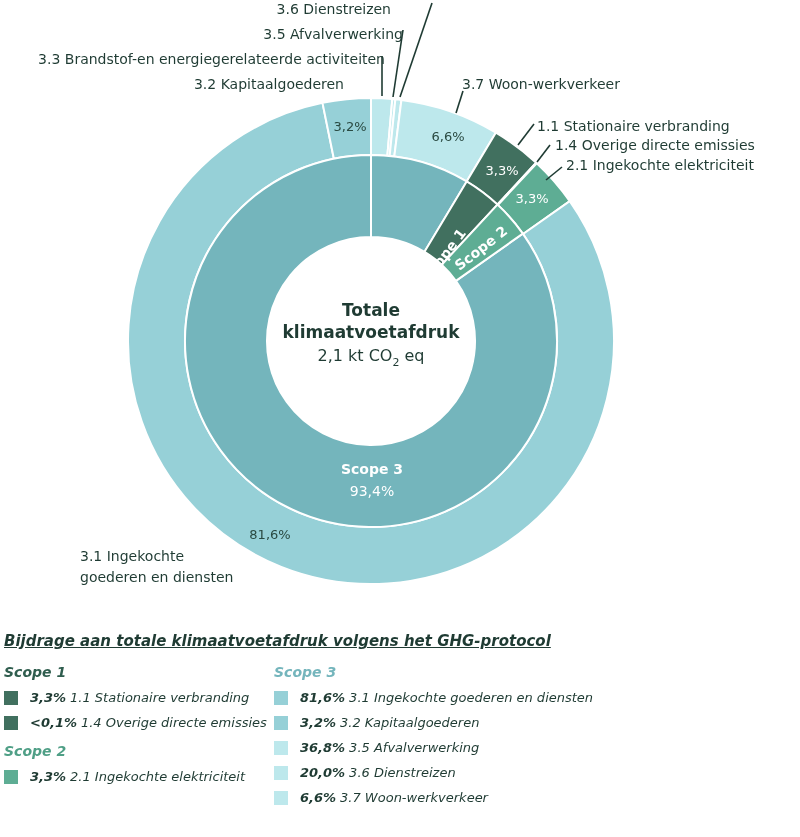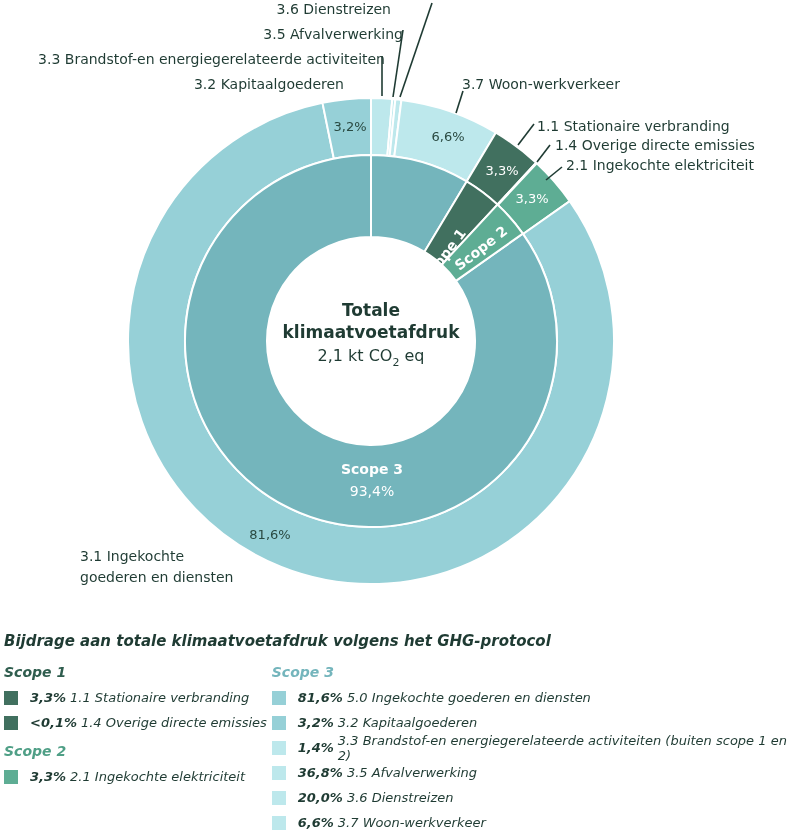--- a/index.html
+++ b/index.html
@@ -6,21 +6,21 @@
   body { width: 800px; height: 837px; position: relative; overflow: hidden;
          font-family: "DejaVu Sans", "Liberation Sans", sans-serif; color: #1f3b33; }
   #chart-svg { position: absolute; left: 0; top: 0; }
   .lbl { font-size: 14px; fill: #1f3b33; }
   .pct { font-size: 13px; fill: #2a4a42; }
   .pct-w { font-size: 13px; fill: #ffffff; }
   .center-title { font-size: 17px; font-weight: bold; fill: #1f3b33; }
   .center-sub { font-size: 16px; fill: #1f3b33; }
   .scope-lbl { font-size: 14px; font-weight: bold; fill: #ffffff; }
   .legend { position: absolute; left: 4px; top: 632px; width: 796px; }
-  .legend-title { font-size: 15px; font-weight: bold; font-style: italic; color: #1f3b33; margin: 0 0 12px 0; }
+  .legend-title { font-size: 15px; font-weight: bold; font-style: italic; color: #1f3b33; margin: 0 0 12px 0; text-decoration: underline; }
   .cols { display: flex; }
   .col { display: flex; flex-direction: column; }
   .col-left { width: 270px; }
   .group-title { font-size: 14px; font-weight: bold; font-style: italic; margin: 2px 0 5px 0; }
   .item { display: flex; align-items: center; height: 25px; font-size: 13px; font-style: italic; color: #1f3b33; }
   .swatch { width: 14px; height: 14px; margin-right: 12px; flex: none; }
   .item b { margin-right: 4px; }
   .gap { height: 6px; }
 </style>
 </head>
@@ -106,31 +106,26 @@
             <span>2.1 Ingekochte elektriciteit</span>
           </div>
         </div>
     </div>
     <div class="col">
       <div class="group-title" id="t-s3" style="color: rgb(116, 181, 188);">Scope 3</div>
       <div id="g-s3">
           <div class="item">
             <span class="swatch" style="background: rgb(150, 208, 215);"></span>
             <b>81,6%</b>
-            <span>5.0 Ingekochte goederen en diensten</span>
+            <span>3.1 Ingekochte goederen en diensten</span>
           </div>
           <div class="item">
             <span class="swatch" style="background: rgb(150, 208, 215);"></span>
             <b>3,2%</b>
             <span>3.2 Kapitaalgoederen</span>
-          </div>
-          <div class="item">
-            <span class="swatch" style="background: rgb(189, 232, 236);"></span>
-            <b>1,4%</b>
-            <span>3.3 Brandstof-en energiegerelateerde activiteiten (buiten scope 1 en 2)</span>
           </div>
           <div class="item">
             <span class="swatch" style="background: rgb(189, 232, 236);"></span>
             <b>36,8%</b>
             <span>3.5 Afvalverwerking</span>
           </div>
           <div class="item">
             <span class="swatch" style="background: rgb(189, 232, 236);"></span>
             <b>20,0%</b>
             <span>3.6 Dienstreizen</span>

